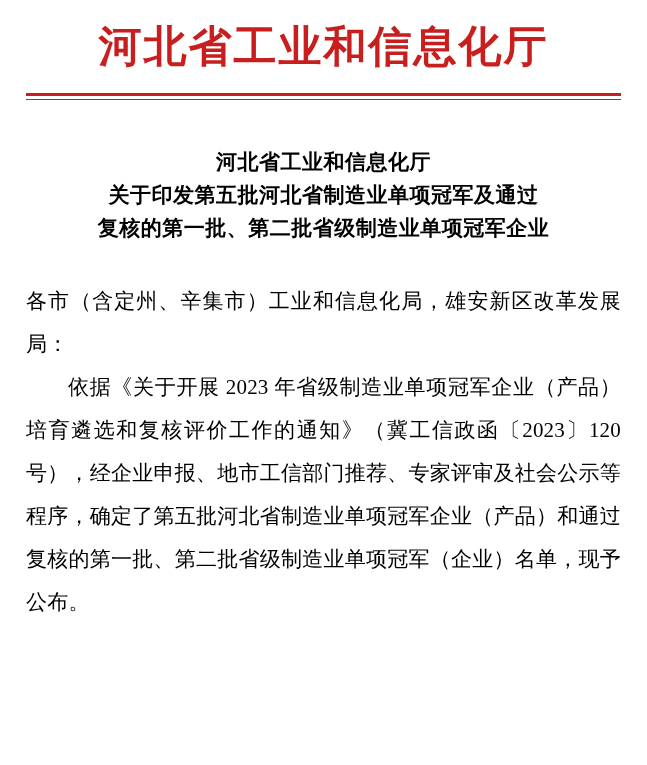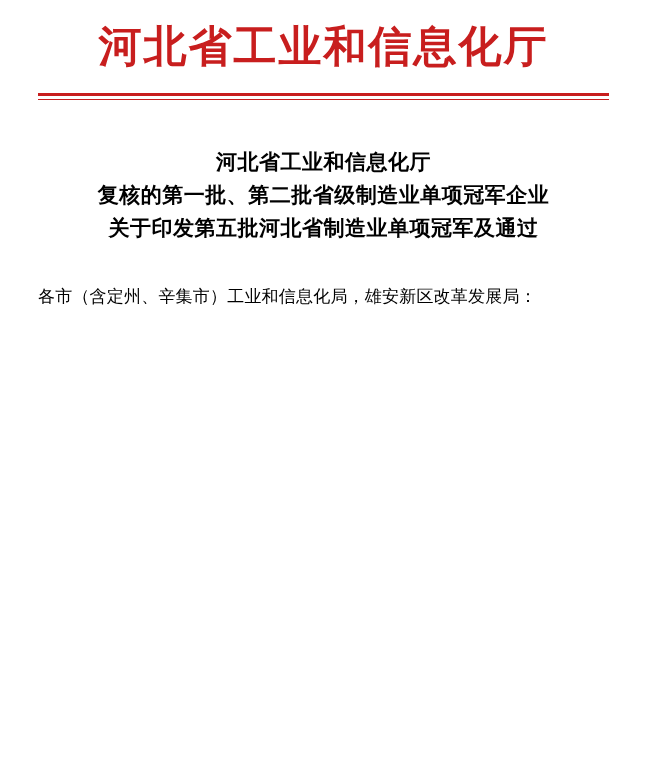--- a/index.html
+++ b/index.html
@@ -12,21 +12,21 @@
     background: #ffffff;
     font-family: "Liberation Serif", "DejaVu Serif", serif;
     color: #111111;
     overflow: hidden;
   }
   .page {
     position: relative;
     width: 647px;
     height: 765px;
     box-sizing: border-box;
-    padding: 0 38px;
+    padding: 0 26px;
   }
   
   .letterhead {
     text-align: center;
     padding-top: 22px;
   }
   .letterhead-title {
     font-family: "Liberation Serif", "DejaVu Serif", serif;
     font-weight: bold;
     color: #c81e1e;
@@ -58,21 +58,21 @@
     line-height: 1.55;
     letter-spacing: 0.5px;
     color: #000000;
   }
   .doc-title .line {
     display: block;
   }
   
   .body-text {
     margin-top: 36px;
-    font-size: 17px;
+    font-size: 21px;
     line-height: 2.05;
     color: #000000;
     letter-spacing: 0.2px;
   }
   .body-text p {
     margin: 0;
     text-align: justify;
     text-align-last: left;
   }
   .body-text p.indent {
@@ -87,21 +87,22 @@
   <div class="letterhead">
     <div class="letterhead-title">河北省工业和信息化厅</div>
     <div class="rule-wrap">
       <div class="rule-thick"></div>
       <div class="rule-thin"></div>
     </div>
   </div>
 
   <div class="doc-title">
     <span class="line">河北省工业和信息化厅</span>
+    <span class="line">关于印发第五批河北省制造业单项冠军及通过</span>
     <span class="line">复核的第一批、第二批省级制造业单项冠军企业</span>
-    <span class="line">关于印发第五批河北省制造业单项冠军及通过</span>
   </div>
 
   <div class="body-text">
     <p>各市（含定州、辛集市）工业和信息化局，雄安新区改革发展局：</p>
+    <p class="indent">依据《关于开展 2023 年省级制造业单项冠军企业（产品）培育遴选和复核评价工作的通知》（冀工信政函〔2023〕120 号），经企业申报、地市工信部门推荐、专家评审及社会公示等程序，确定了第五批河北省制造业单项冠军企业（产品）和通过复核的第一批、第二批省级制造业单项冠军（企业）名单，现予公布。</p>
   </div>
 
 </div>
 
 </body></html>

